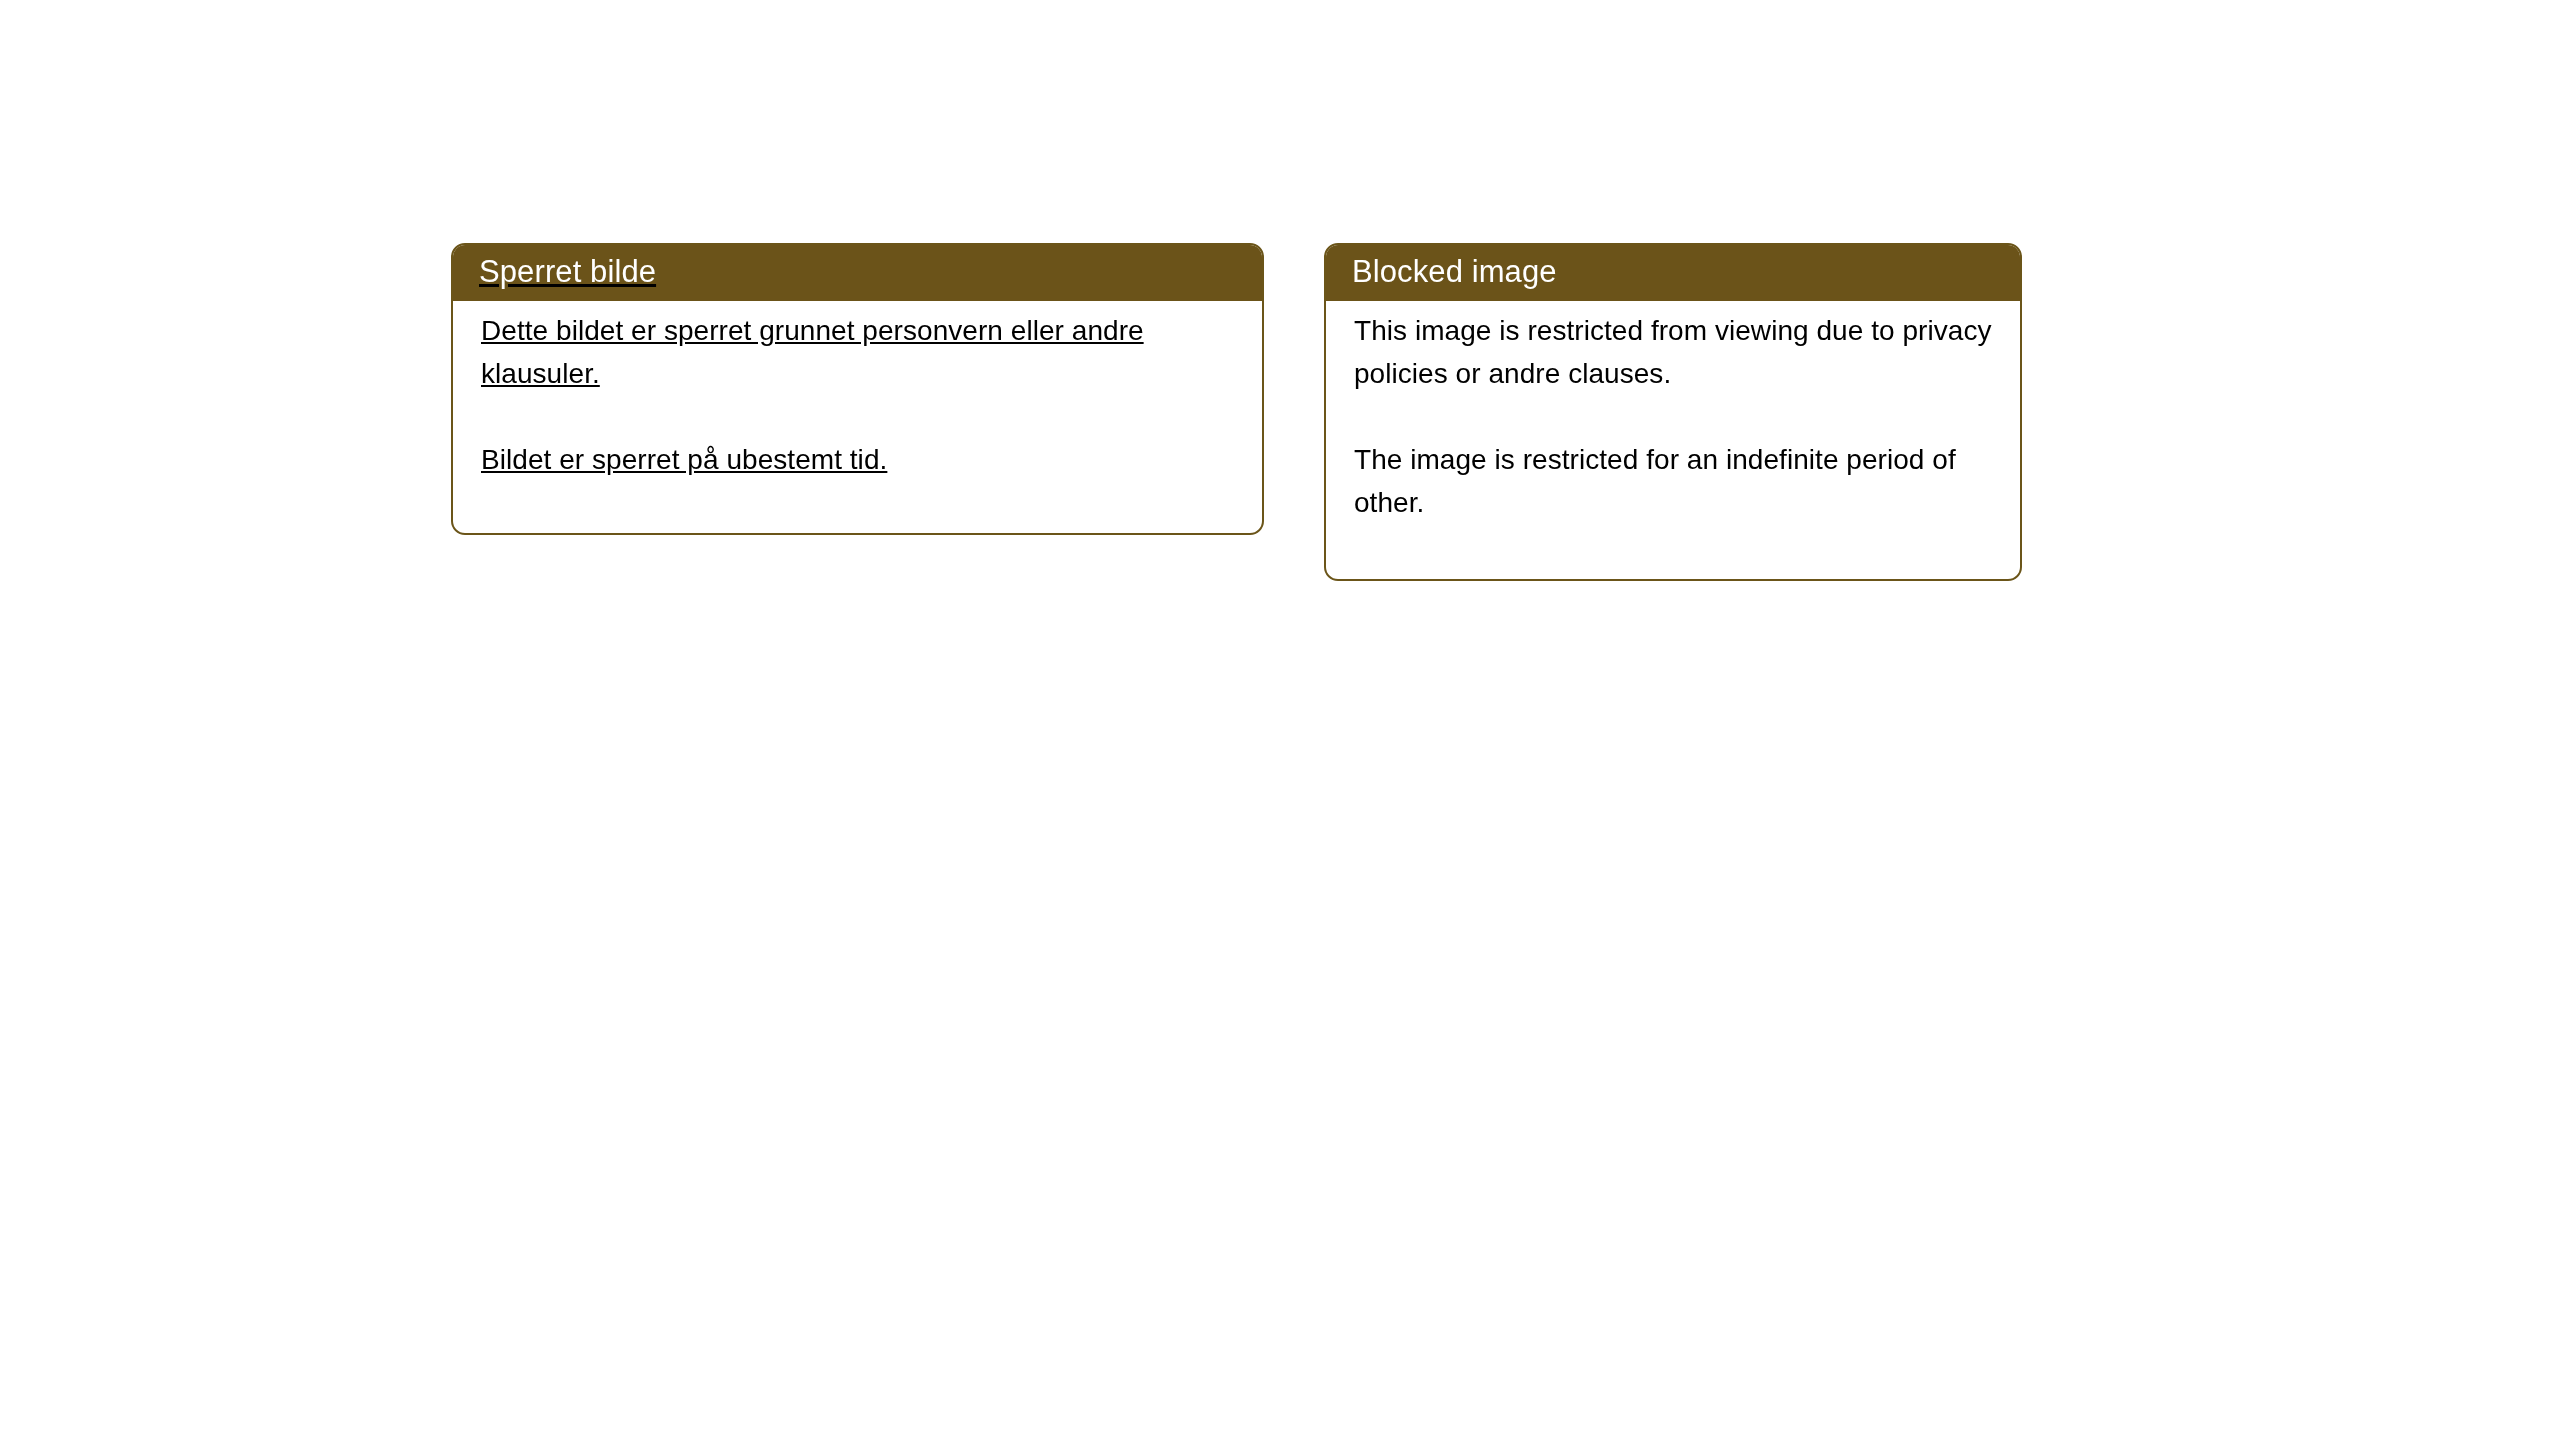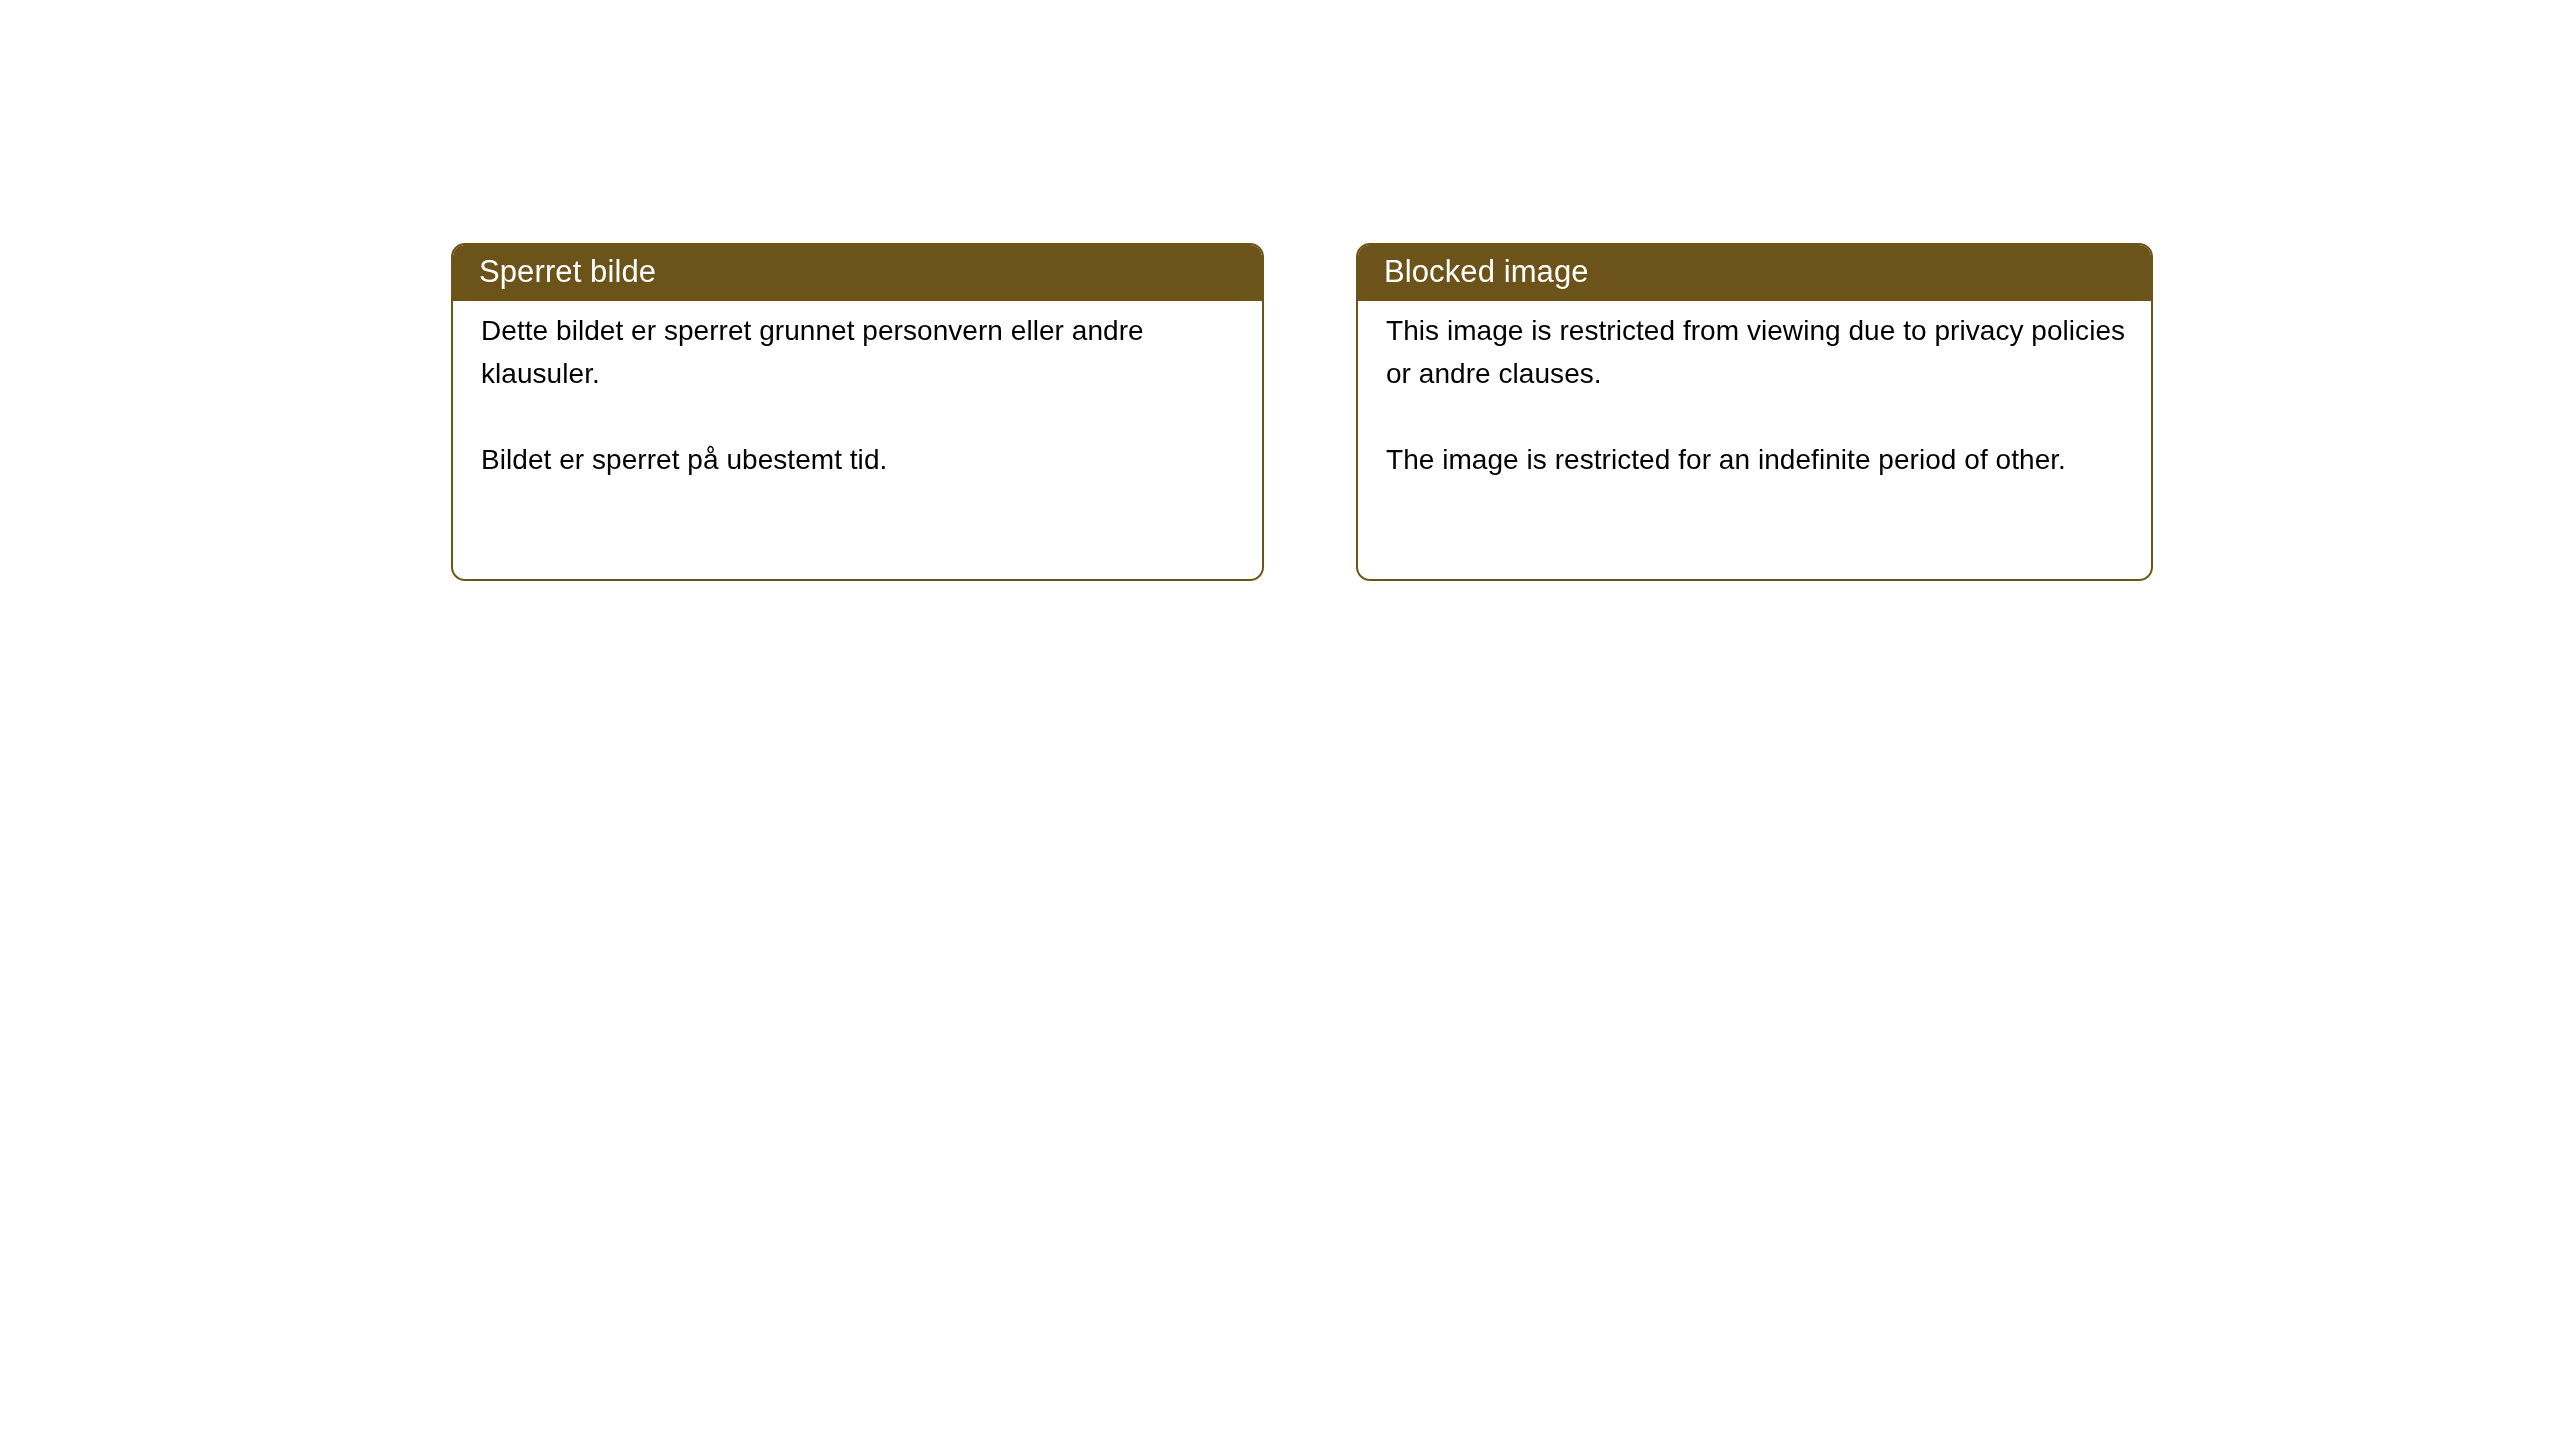--- a/index.html
+++ b/index.html
@@ -32,22 +32,22 @@
 
   .notice-card {
     box-sizing: border-box;
     background: #ffffff;
     border: 2px solid #6b5519;
     border-radius: 14px;
     overflow: hidden;
     box-shadow: none;
   }
 
-  .card-left  { width: 813px; height: 338px; }
-  .card-right { width: 797px; height: 338px; margin-left: 32px; }
+  .card-left  { width: 813px; height: 292px; text-decoration: underline; }
+  .card-right { width: 698px; height: 338px; }
 
   .card-header {
     box-sizing: border-box;
     background: #6b5319;
     height: 58px;
     margin: -2px -2px 0 -2px;
     border-top-left-radius: 13px;
     border-top-right-radius: 13px;
     display: flex;
     align-items: center;

